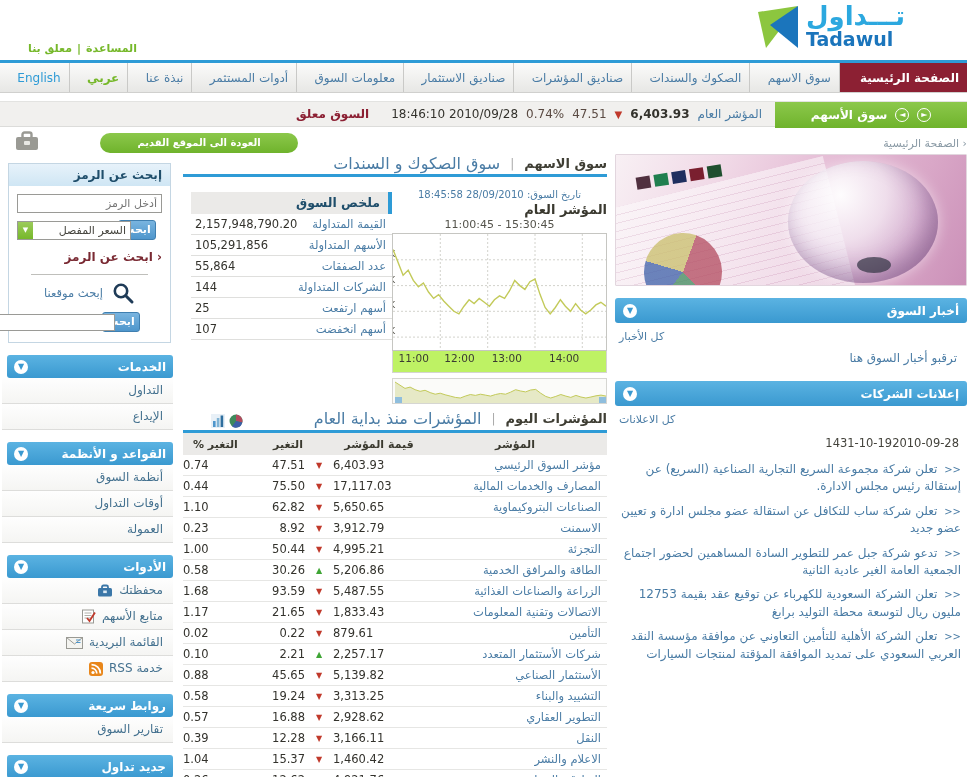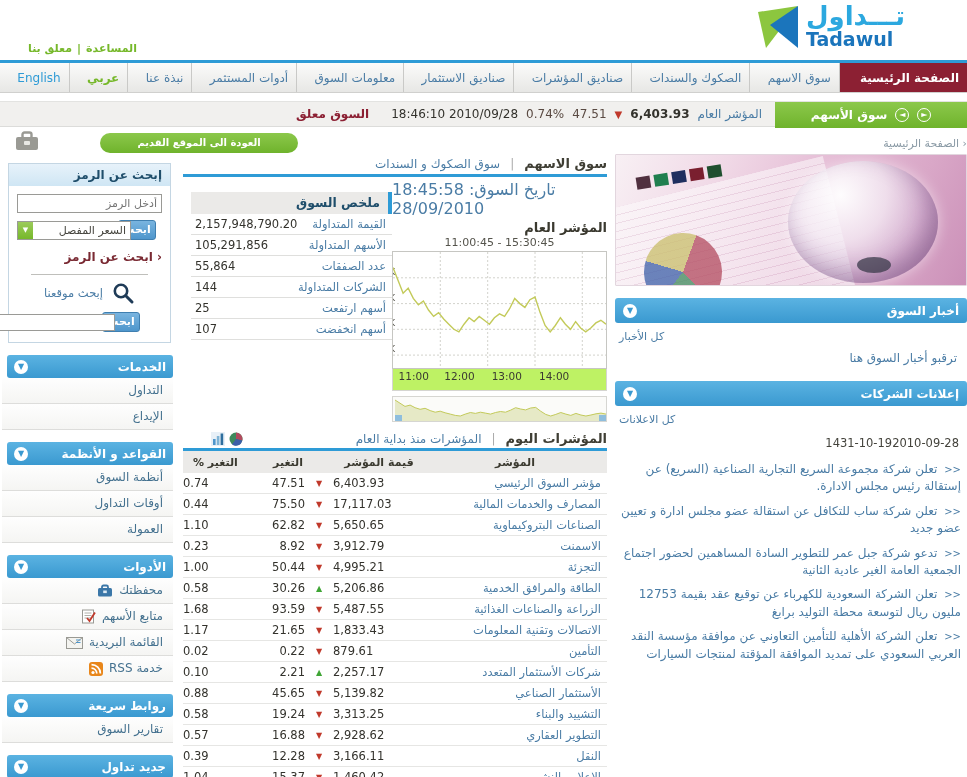--- a/index.html
+++ b/index.html
@@ -56,25 +56,25 @@
 .empty-news{text-align:right;color:#4A7CA5;font-size:12px;padding:6px 10px 4px}
 .ann-dates{direction:ltr;text-align:right;padding:8px 8px 2px;color:#44433C;font-size:11.5px}
 .ann-dates span{margin-left:34px}
 .ann-list{padding:2px 6px 0}
 .ann-item{color:#4A7CA5;font-size:12px;line-height:1.45;margin:7px 0;text-align:right;cursor:pointer}
 .ann-item .mark{direction:ltr;unicode-bidi:bidi-override;color:#4A7CA5;font-size:10px;margin-left:3px}
 
 .mid-tabs{margin-top:20px;height:24px;border-bottom:3px solid #2E9BD6;text-align:right;display:flex;justify-content:flex-start;align-items:center}
 .mid-tab-active{font-weight:bold;color:#3F3E34;font-size:13px;cursor:pointer}
 .mid-tab-sep{color:#AAA;margin:0 10px}
-.mid-tab{color:#4A7CA5;font-size:12px;cursor:pointer}
+.mid-tab{color:#4A7CA5;font-size:16px;cursor:pointer}
 .two-col{display:flex}
 .chart-col{width:215px}
 .sum-col{flex:1;margin-left:8px;margin-top:15px}
-.market-date{margin-top:3px;font-size:16px;color:#4A7CA5;text-align:left}
+.market-date{margin-top:12px;font-size:10px;color:#4A7CA5;text-align:center}
 .chart-title{font-weight:bold;color:#3A392F;font-size:13px;text-align:right;margin-top:2px}
 .chart-range{font-size:11px;color:#55544C;text-align:center;margin:1px 0 2px}
 .chart-frame{border:1px solid #C6C6C2;height:118px;background:#fff}
 .chart-axis{position:relative;height:22px;background:#bef264;direction:ltr;font-size:10.5px;color:#3A3A32;border:1px solid #D5D5D1;border-top:none}
 .chart-axis span{position:absolute;top:1px}
 .spark-wrap{margin-top:5px;border:1px solid #D6D6D2;height:26px;background:#FBFBF9}
 .ind-tabs{margin-top:5px;height:24px;border-bottom:3px solid #2E9BD6;display:flex;justify-content:space-between;align-items:flex-end;padding-bottom:2px}
 .ind-tabs .tabs-group{display:flex;align-items:center}
 .mini-icons{display:flex;gap:4px;align-items:flex-end;padding-left:28px}
 
@@ -247,21 +247,21 @@
               <line x1="94.7" y1="0" x2="94.7" y2="116" stroke="#D2D2CC" stroke-dasharray="2,2"></line>
               <line x1="142.0" y1="0" x2="142.0" y2="116" stroke="#D2D2CC" stroke-dasharray="2,2"></line>
               <line x1="189.3" y1="0" x2="189.3" y2="116" stroke="#D2D2CC" stroke-dasharray="2,2"></line>
               <polyline fill="none" stroke="#C3CA5A" stroke-width="1.4" points="0.0,15.5 5.1,28.4 10.1,41.2 15.2,36.1 20.3,46.4 25.4,52.8 30.4,49.0 35.5,58.0 40.6,64.4 45.6,60.6 50.7,67.0 55.8,72.2 60.9,77.3 65.9,79.9 71.0,72.2 76.1,65.7 81.1,69.6 86.2,64.4 91.3,68.3 96.4,72.2 101.4,65.7 106.5,61.9 111.6,64.4 116.6,56.7 121.7,46.4 126.8,51.6 131.9,55.4 136.9,47.7 142.0,45.1 147.1,60.6 152.1,73.5 157.2,79.9 162.3,73.5 167.4,65.7 172.4,72.2 177.5,77.3 182.6,69.6 187.6,76.0 192.7,79.9 197.8,76.0 202.9,70.9 207.9,68.3 213.0,72.2"></polyline>
             </svg>
         </div>
         <div class="chart-axis">
             <span style="left: 5.57778px;">11:00</span>
             <span style="left: 51.3333px;">12:00</span>
             <span style="left: 98.6667px;">13:00</span>
-            <span style="left: 146px;">14:00</span>
+            <span style="left: 156px;">14:00</span>
           </div>
         <div class="spark-wrap">
           <svg width="211" height="24" viewBox="0 0 211 24">
               <polygon fill="#E6E9C6" points="0,24 0.0,3.0 5.0,6.2 10.0,9.4 15.1,8.1 20.1,10.7 25.1,12.3 30.1,11.3 35.2,13.6 40.2,15.2 45.2,14.2 50.2,15.8 55.3,17.1 60.3,18.4 65.3,19.0 70.3,17.1 75.4,15.5 80.4,16.4 85.4,15.2 90.4,16.1 95.5,17.1 100.5,15.5 105.5,14.5 110.5,15.2 115.5,13.2 120.6,10.7 125.6,12.0 130.6,12.9 135.6,11.0 140.7,10.4 145.7,14.2 150.7,17.4 155.7,19.0 160.8,17.4 165.8,15.5 170.8,17.1 175.8,18.4 180.9,16.4 185.9,18.0 190.9,19.0 195.9,18.0 201.0,16.8 206.0,16.1 211.0,17.1 211,24"></polygon>
               <polyline fill="none" stroke="#C3CA5A" stroke-width="1" points="0.0,3.0 5.0,6.2 10.0,9.4 15.1,8.1 20.1,10.7 25.1,12.3 30.1,11.3 35.2,13.6 40.2,15.2 45.2,14.2 50.2,15.8 55.3,17.1 60.3,18.4 65.3,19.0 70.3,17.1 75.4,15.5 80.4,16.4 85.4,15.2 90.4,16.1 95.5,17.1 100.5,15.5 105.5,14.5 110.5,15.2 115.5,13.2 120.6,10.7 125.6,12.0 130.6,12.9 135.6,11.0 140.7,10.4 145.7,14.2 150.7,17.4 155.7,19.0 160.8,17.4 165.8,15.5 170.8,17.1 175.8,18.4 180.9,16.4 185.9,18.0 190.9,19.0 195.9,18.0 201.0,16.8 206.0,16.1 211.0,17.1"></polyline>
               <rect x="0" y="18" width="7" height="6" fill="#8FBEDD"></rect>
               <rect x="204" y="18" width="7" height="6" fill="#8FBEDD"></rect>
             </svg>
         </div>
       </div>

